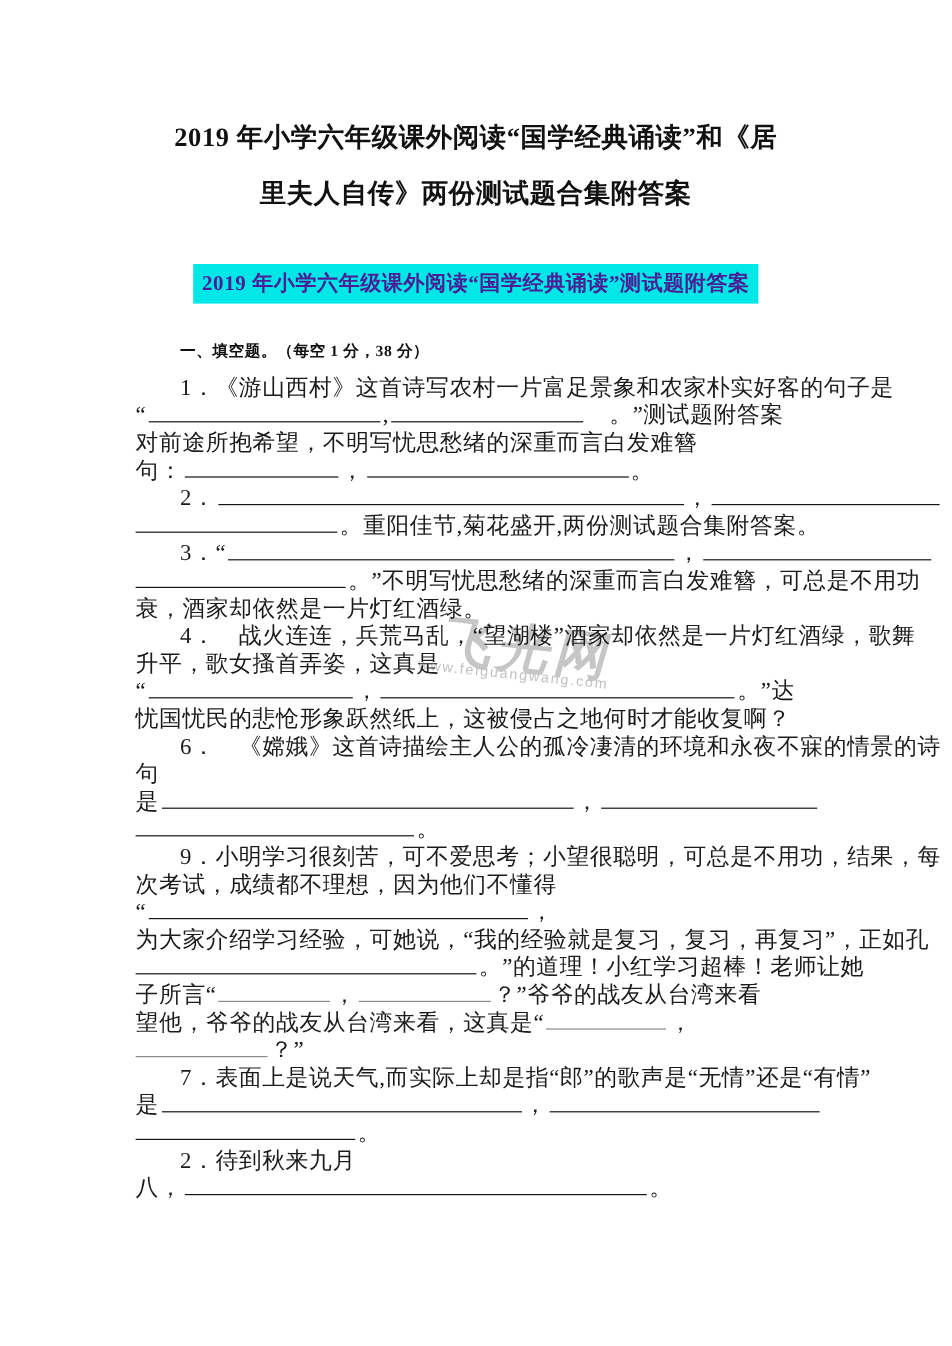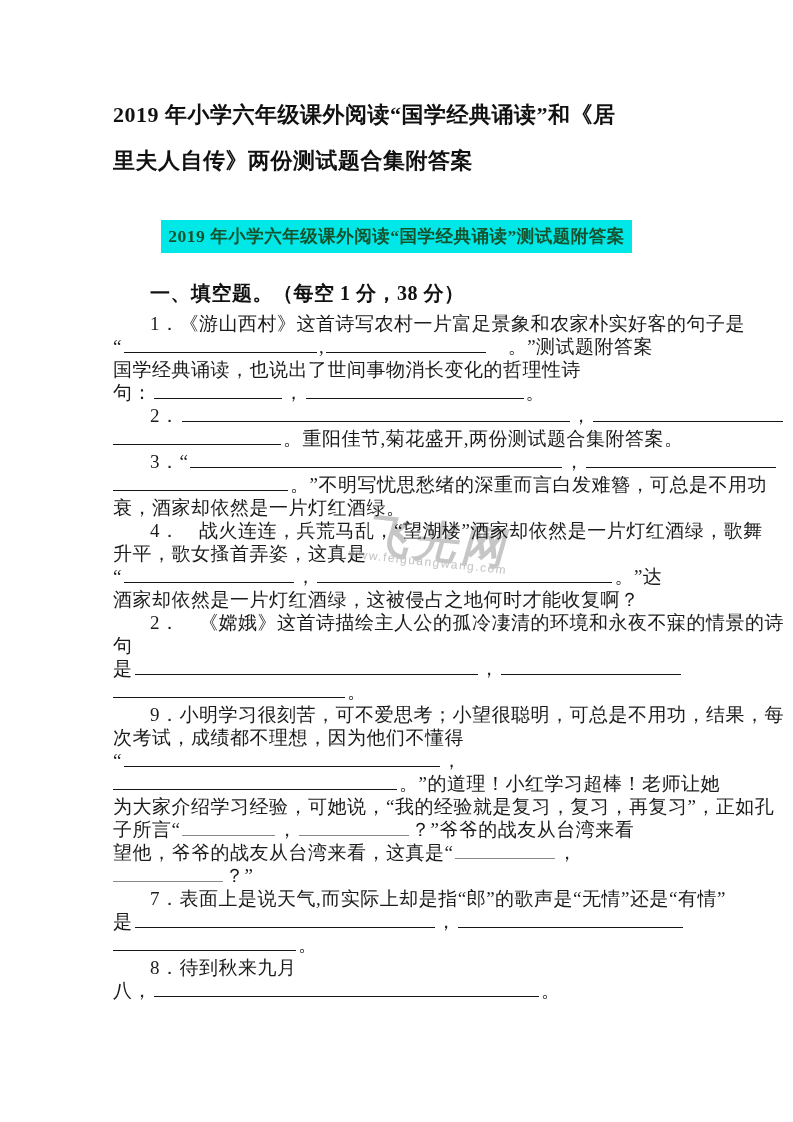--- a/index.html
+++ b/index.html
@@ -12,47 +12,47 @@
     color:#1b1b1b;
   }
   .content{
     position:absolute;
     left:113px;top:0;
     width:567px;
     z-index:2;
   }
   .doc-title{
     margin-top:92px;
-    text-align:left;
+    text-align:center;
     font-weight:bold;
     font-size:22px;
     line-height:46px;
     color:#111;
     letter-spacing:0.5px;
   }
   .subtitle-row{
     margin-top:36px;
     text-align:center;
     height:33px;
   }
   .subtitle{
     display:inline-block;
     background:#00e7e7;
-    color:#14532d;
+    color:#4c1d95;
     font-weight:bold;
     font-size:17.5px;
     line-height:31px;
     padding:1px 7px;
     letter-spacing:0.5px;
   }
   .section-heading{
     margin-top:29px;
     padding-left:37px;
     font-weight:bold;
-    font-size:20px;
+    font-size:13px;
     line-height:22px;
     color:#111;
     letter-spacing:0.5px;
   }
   .body{margin-top:8px;}
   .ln{
     height:23px;
     line-height:23px;
     font-size:19px;
     letter-spacing:0.5px;
@@ -111,51 +111,51 @@
     <div class="subtitle-row">
       <span class="subtitle">2019 年小学六年级课外阅读“国学经典诵读”测试题附答案</span>
     </div>
 
     <div class="section-heading">一、填空题。（每空 1 分，38 分）</div>
 
     <div class="body">
 
       <div class="ln ind">1．《游山西村》这首诗写农村一片富足景象和农家朴实好客的句子是</div>
       <div class="ln"><span>“</span><span class="blank" style="width:193px"></span><span>,</span><span class="blank" style="width:160px"></span><span>　。”测试题附答案</span></div>
-      <div class="ln">国学经典诵读，也说出了世间事物消长变化的哲理性诗</div>
+      <div class="ln">对前途所抱希望，不明写忧思愁绪的深重而言白发难簪</div>
       <div class="ln"><span>句：</span><span class="blank" style="width:128px"></span><span>，</span><span class="blank" style="width:218px"></span><span>。</span></div>
 
       <div class="ln ind"><span>2．</span><span class="blank" style="width:388px"></span><span>，</span><span class="blank" style="width:190px"></span></div>
       <div class="ln"><span class="blank" style="width:168px;margin-left:0"></span><span>。重阳佳节,菊花盛开,两份测试题合集附答案。</span></div>
 
       <div class="ln ind"><span>3．“</span><span class="blank" style="width:372px"></span><span>，</span><span class="blank" style="width:190px"></span></div>
       <div class="ln"><span class="blank" style="width:175px;margin-left:0"></span><span>。”不明写忧思愁绪的深重而言白发难簪，可总是不用功</span></div>
       <div class="ln">衰，酒家却依然是一片灯红酒绿。</div>
 
       <div class="ln ind">4．　战火连连，兵荒马乱，“望湖楼”酒家却依然是一片灯红酒绿，歌舞</div>
       <div class="ln">升平，歌女搔首弄姿，这真是</div>
       <div class="ln"><span>“</span><span class="blank" style="width:170px"></span><span>，</span><span class="blank" style="width:295px"></span><span>。”达</span></div>
-      <div class="ln">酒家却依然是一片灯红酒绿，这被侵占之地何时才能收复啊？</div>
+      <div class="ln">忧国忧民的悲怆形象跃然纸上，这被侵占之地何时才能收复啊？</div>
 
-      <div class="ln ind">2．　《嫦娥》这首诗描绘主人公的孤冷凄清的环境和永夜不寐的情景的诗</div>
+      <div class="ln ind">6．　《嫦娥》这首诗描绘主人公的孤冷凄清的环境和永夜不寐的情景的诗</div>
       <div class="ln">句</div>
       <div class="ln"><span>是</span><span class="blank" style="width:343px"></span><span>，</span><span class="blank" style="width:180px"></span></div>
       <div class="ln"><span class="blank" style="width:232px;margin-left:0"></span><span>。</span></div>
 
       <div class="ln ind">9．小明学习很刻苦，可不爱思考；小望很聪明，可总是不用功，结果，每</div>
       <div class="ln">次考试，成绩都不理想，因为他们不懂得</div>
       <div class="ln"><span>“</span><span class="blank" style="width:316px"></span><span>，</span></div>
+      <div class="ln">为大家介绍学习经验，可她说，“我的经验就是复习，复习，再复习”，正如孔</div>
       <div class="ln"><span class="blank" style="width:284px;margin-left:0"></span><span>。”的道理！小红学习超棒！老师让她</span></div>
-      <div class="ln">为大家介绍学习经验，可她说，“我的经验就是复习，复习，再复习”，正如孔</div>
       <div class="ln"><span>子所言“</span><span class="blank sb" style="width:93px"></span><span>，</span><span class="blank sb" style="width:110px"></span><span>？”爷爷的战友从台湾来看</span></div>
       <div class="ln"><span>望他，爷爷的战友从台湾来看，这真是“</span><span class="blank sb" style="width:100px"></span><span>，</span></div>
       <div class="ln"><span class="blank sb" style="width:110px;margin-left:0"></span><span>？”</span></div>
 
       <div class="ln ind">7．表面上是说天气,而实际上却是指“郎”的歌声是“无情”还是“有情”</div>
       <div class="ln"><span>是</span><span class="blank" style="width:300px"></span><span>，</span><span class="blank" style="width:225px"></span></div>
       <div class="ln"><span class="blank" style="width:183px;margin-left:0"></span><span>。</span></div>
 
-      <div class="ln ind">8．待到秋来九月</div>
+      <div class="ln ind">2．待到秋来九月</div>
       <div class="ln"><span>八，</span><span class="blank" style="width:385px"></span><span>。</span></div>
 
     </div>
   </div>
 </div>
 
 </body></html>

